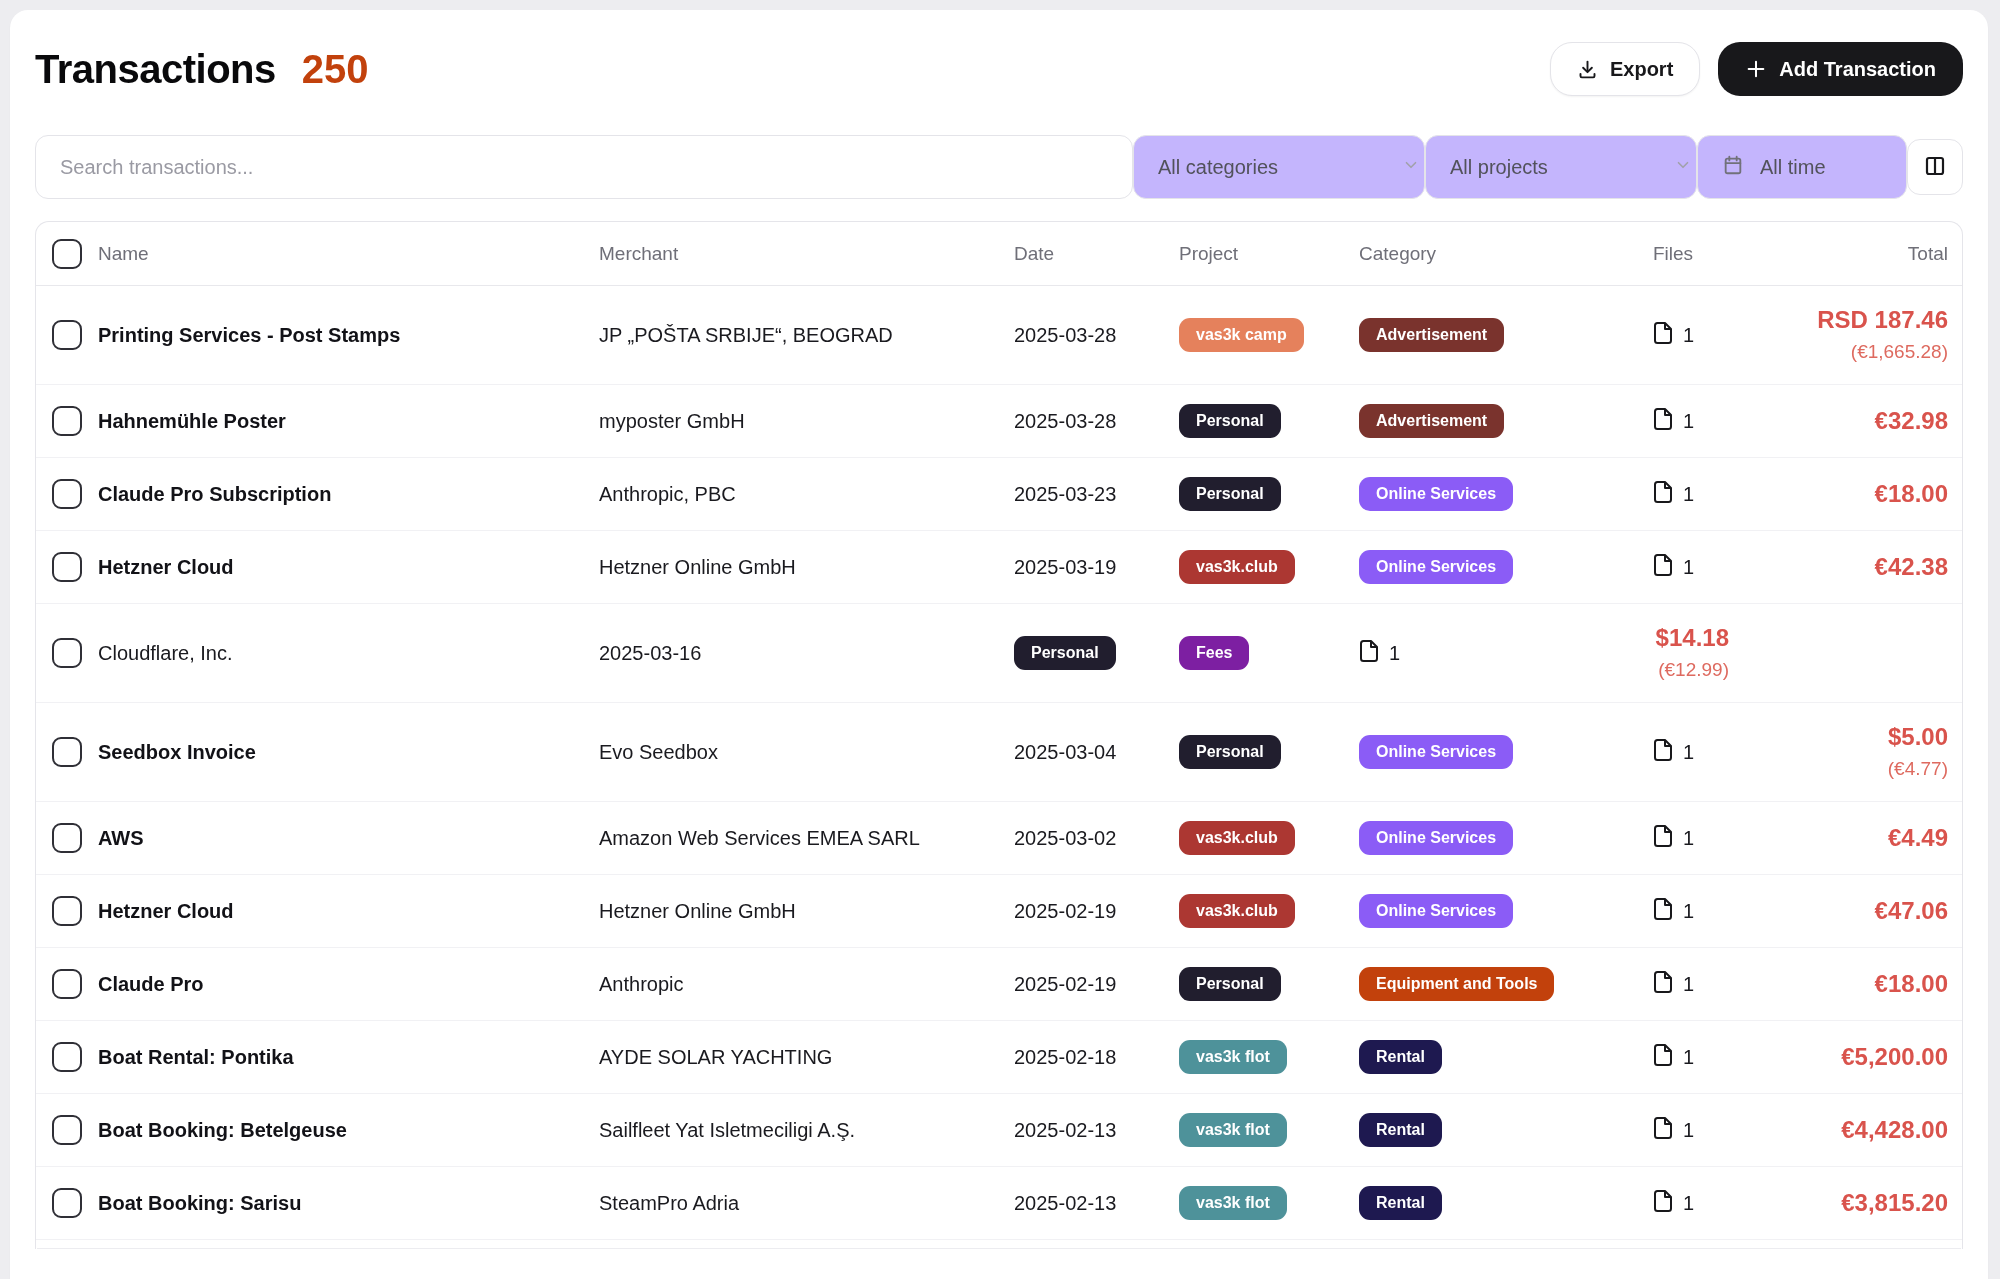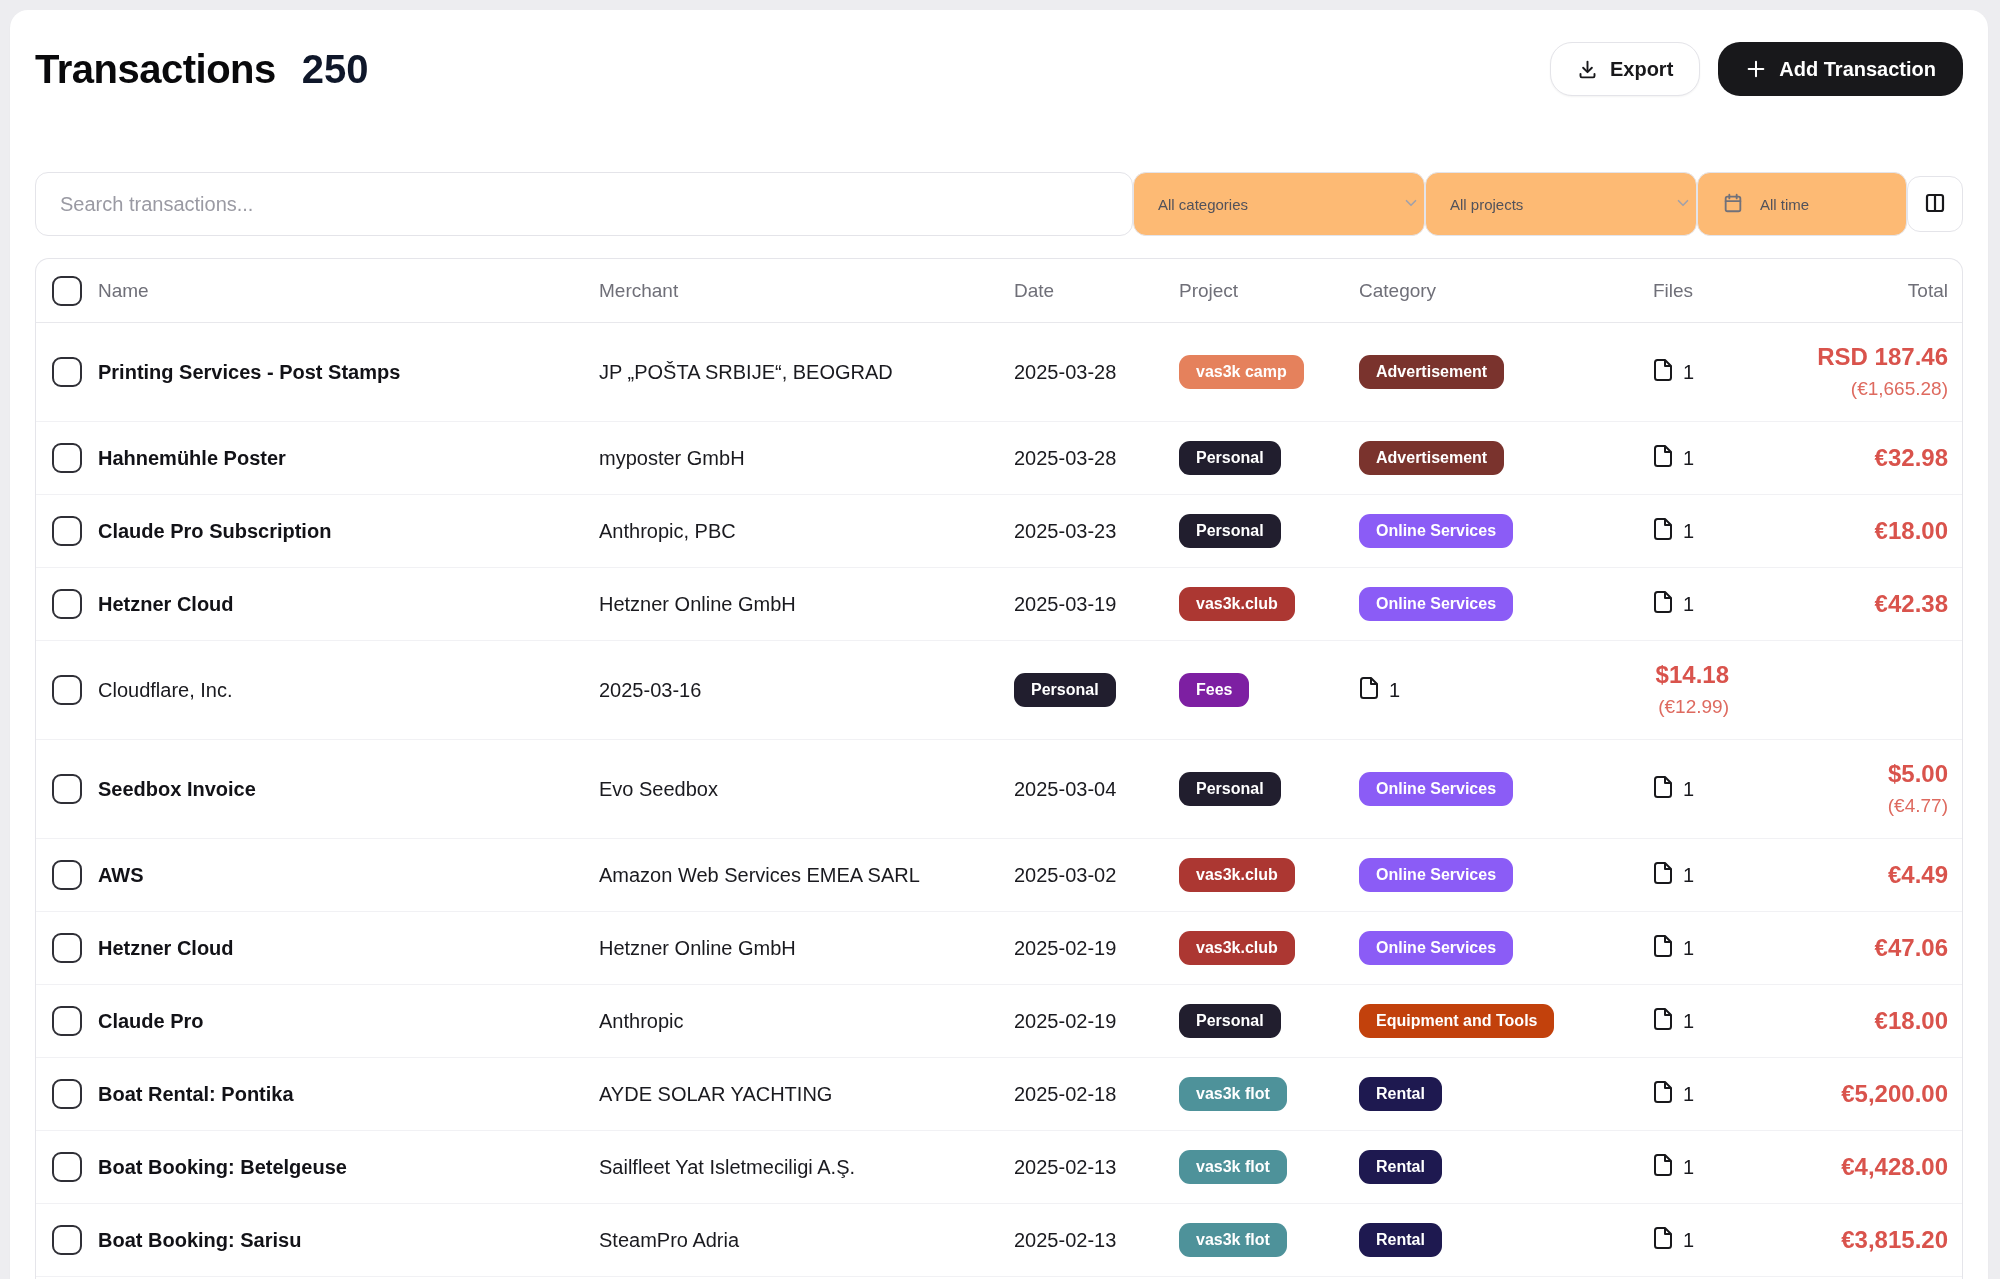--- a/index.html
+++ b/index.html
@@ -9,37 +9,37 @@
     font-family:"Liberation Sans","DejaVu Sans",sans-serif;
     color:#1a1a1f;
   }
   .card {
     position:absolute; left:10px; top:10px; width:1978px; height:1500px;
     background:#ffffff; border-radius:18px;
     padding:30px 25px 0 25px;
     box-shadow:0 1px 2px rgba(0,0,0,0.04);
   }
   
-  .page-header { display:flex; align-items:center; height:58px; margin-bottom:74px; }
+  .page-header { display:flex; align-items:center; height:58px; margin-bottom:37px; }
   .page-title { font-size:40px; font-weight:700; letter-spacing:-0.5px; color:#09090b; }
-  .page-count { font-size:40px; font-weight:600; color:#0f172a; margin-left:26px; }
+  .page-count { font-size:40px; font-weight:600; color:#c2410c; margin-left:26px; }
   .header-actions { margin-left:auto; display:flex; gap:18px; }
   .btn { display:flex; align-items:center; gap:12px; height:54px; padding:0 26px;
          border-radius:22px; font-size:20px; font-weight:600; cursor:pointer; border:1px solid transparent; }
   .btn-export { background:#fff; border-color:#e4e4e9; color:#18181b; box-shadow:0 1px 2px rgba(0,0,0,0.05); }
   .btn-add { background:#18181b; color:#fff; }
   .btn svg { display:block; }
   
   .filter-row { display:flex; align-items:center; height:64px; margin-bottom:22px; }
   .search-box { flex:1; height:64px; border:1px solid #e4e4e9; border-radius:13px;
                 font-size:20px; padding:0 24px; color:#1a1a1f; outline:none; background:#fff; }
   .search-box::placeholder { color:#9a9aa3; }
-  .select-box { height:64px; border:1px solid #e4e4e9; border-radius:13px; background:#fdba74;
+  .select-box { height:64px; border:1px solid #e4e4e9; border-radius:13px; background:#c4b5fd;
                 display:flex; align-items:center; justify-content:space-between;
-                padding:0 4px 0 24px; font-size:15px; color:#52525b; cursor:pointer; }
+                padding:0 4px 0 24px; font-size:20px; color:#52525b; cursor:pointer; }
   .select-categories { width:292px; }
   .select-projects { width:272px; }
   .date-filter { width:210px; justify-content:flex-start; gap:16px; color:#52525b; }
   .icon-btn { width:56px; height:56px; border:1px solid #e4e4e9; border-radius:13px; background:#fff;
               display:flex; align-items:center; justify-content:center; cursor:pointer; }
   .chev { color:#a1a1aa; }
   
   .table { border:1px solid #e5e5ea; border-radius:14px 14px 0 0; border-bottom:none; overflow:hidden; background:#fff; }
   .trow { display:grid; grid-template-columns:62px 501px 415px 165px 180px 294px 90px 1fr;
           align-items:center; border-bottom:1px solid #f1f1f4; min-height:73px; }

